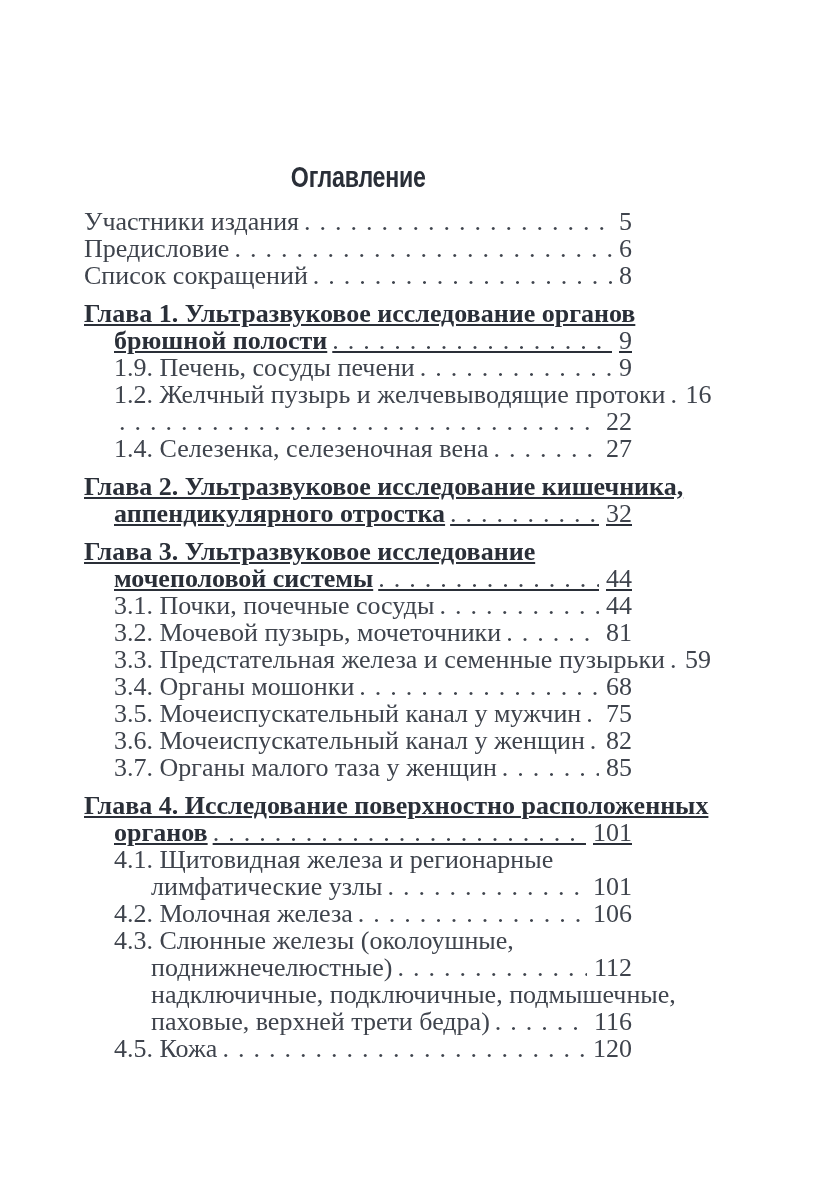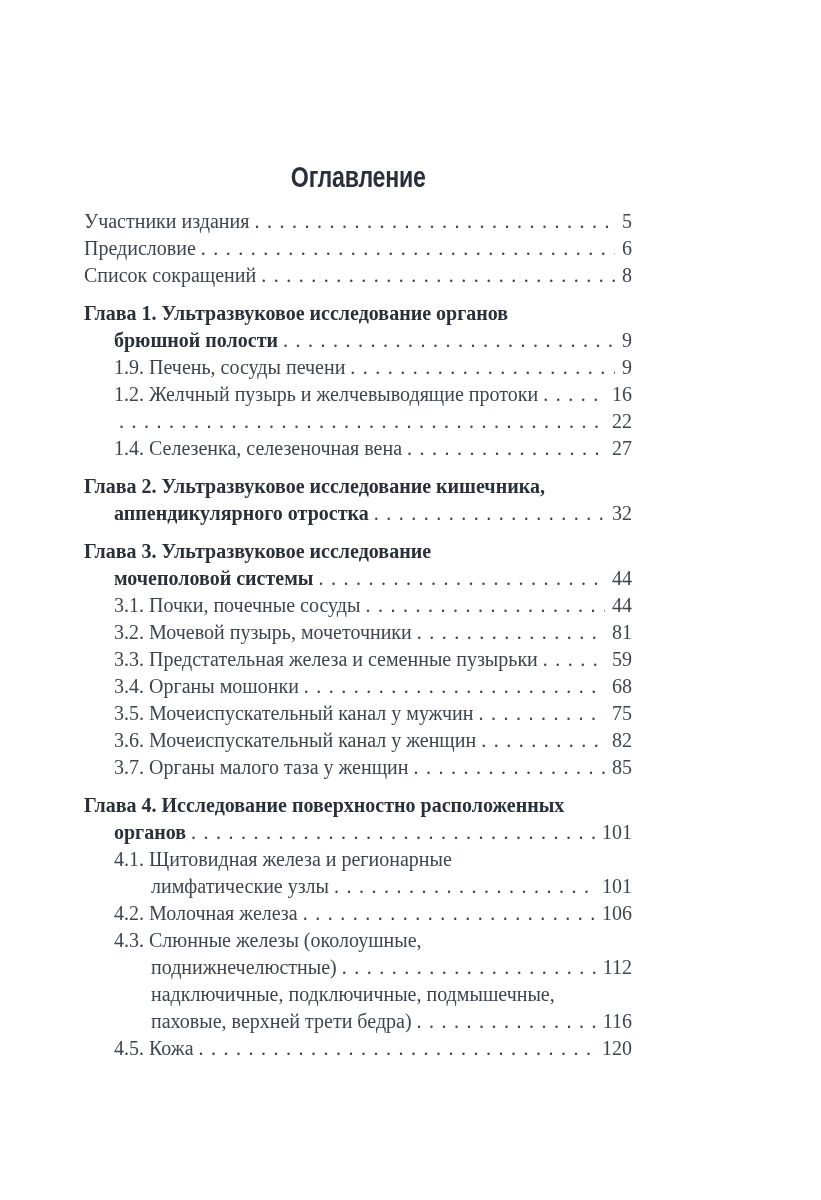--- a/index.html
+++ b/index.html
@@ -34,25 +34,26 @@
     transform: scaleX(0.8);
     transform-origin: center;
     white-space: nowrap;
   }
   .toc { display: block; }
   .entry { margin: 0; }
   .entry.spaced { margin-top: 11px; }
   .entry.bold {
     font-weight: 700;
     color: var(--ink-strong, #2e333b);
+    text-decoration: underline;
   }
   .line {
     display: flex;
     align-items: baseline;
-    font-size: 20px;
+    font-size: 26px;
     line-height: 27px;
   }
   .ind-1 { padding-left: 30px; }
   .ind-2 { padding-left: 67px; text-align: right; }
   .t { flex: 0 0 auto; white-space: pre; }
   .leader {
     flex: 1 1 8px;
     min-width: 8px;
     overflow: hidden;
     white-space: nowrap;

